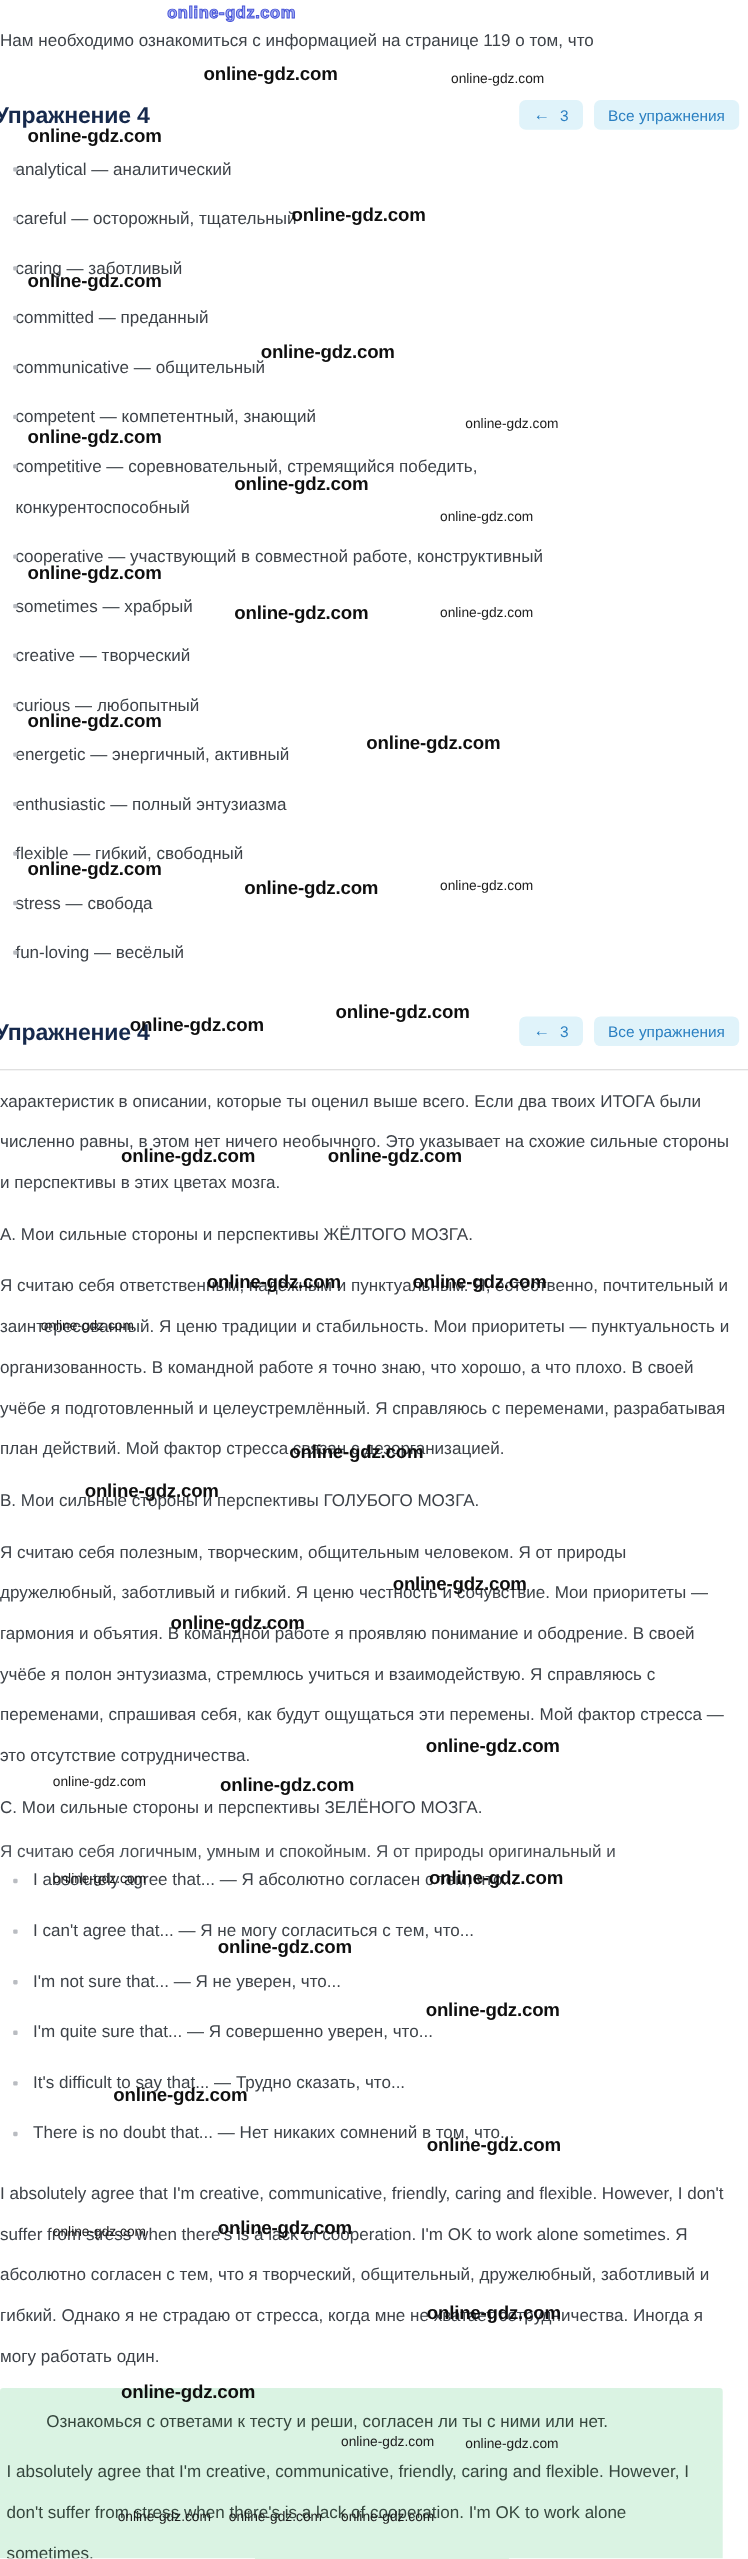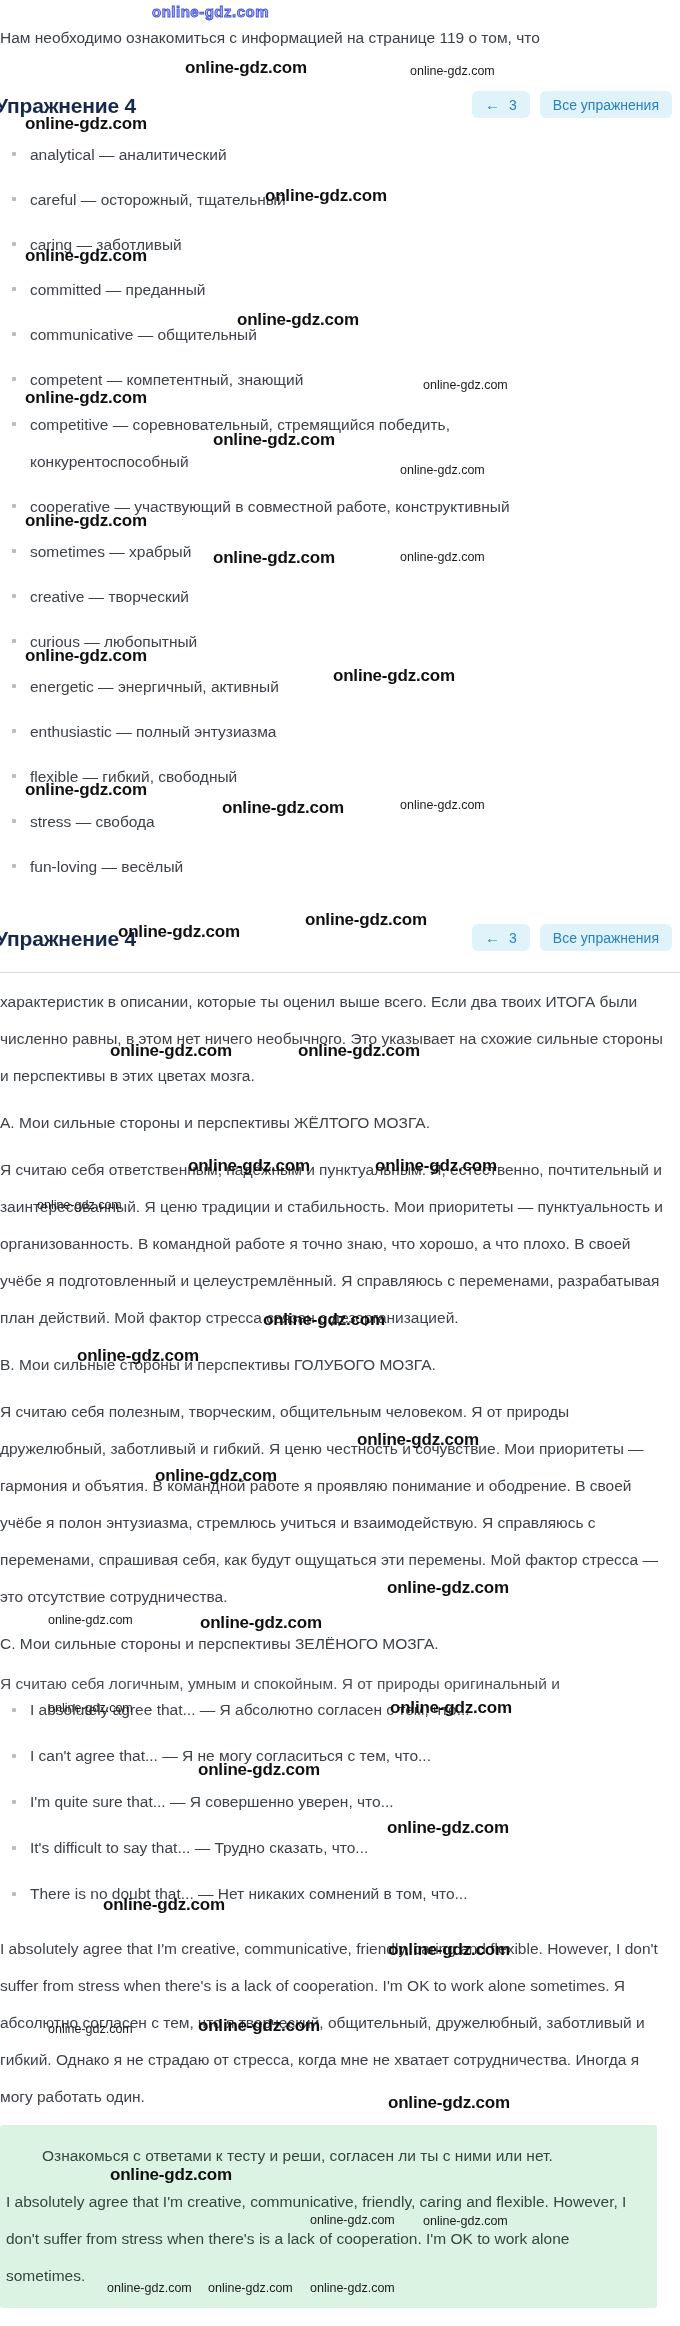--- a/index.html
+++ b/index.html
@@ -23,21 +23,21 @@
   .btn{
     display:flex;align-items:center;justify-content:center;gap:9px;
     background:#e0f3fa;color:#2a7fc1;font-size:14px;border-radius:6px;
     height:27px;padding:0 13px;cursor:pointer;user-select:none;
   }
   .btn .arrow{font-size:15px;line-height:1;}
   .divider{height:1px;background:#d9d9d9;margin-top:21px;}
   
   ul.vlist{list-style:none;margin:18px 0 0 0;padding:0;}
   ul.vlist li{
-    position:relative;padding-left:30px;max-width:580px;
+    position:relative;padding-left:14px;max-width:580px;
     font-size:15.5px;line-height:37px;margin-bottom:8px;color:#3d4248;
   }
   ul.vlist li::before{
     content:"";position:absolute;left:12px;top:16px;width:4px;height:4px;
     background:#b9bcc1;border-radius:1px;
   }
   
   .paras{margin-top:10px;}
   .paras p, .ans-para{font-size:15.5px;line-height:37px;margin:0 0 10px 0;max-width:664px;color:#3d4248;}
   .clip-line{font-size:15.5px;line-height:24px;height:24px;overflow:hidden;color:#4a4f55;margin-bottom:4px;}
@@ -126,20 +126,21 @@
         <p>Я считаю себя полезным, творческим, общительным человеком. Я от природы дружелюбный, заботливый и гибкий. Я ценю честность и сочувствие. Мои приоритеты — гармония и объятия. В командной работе я проявляю понимание и ободрение. В своей учёбе я полон энтузиазма, стремлюсь учиться и взаимодействую. Я справляюсь с переменами, спрашивая себя, как будут ощущаться эти перемены. Мой фактор стресса — это отсутствие сотрудничества.</p>
         <p>C. Мои сильные стороны и перспективы ЗЕЛЁНОГО МОЗГА.</p>
       </div>
 
     <div class="clip-line">Я считаю себя логичным, умным и спокойным. Я от природы оригинальный и</div>
 
     <ul class="plist">
 
     <li>I absolutely agree that... — Я абсолютно согласен с тем, что...</li>
         <li>I can't agree that... — Я не могу согласиться с тем, что...</li>
+        <li>I'm not sure that... — Я не уверен, что...</li>
         <li>I'm quite sure that... — Я совершенно уверен, что...</li>
         <li>It's difficult to say that... — Трудно сказать, что...</li>
         <li>There is no doubt that... — Нет никаких сомнений в том, что...</li>
       </ul>
 
     <p class="ans-para">I absolutely agree that I'm creative, communicative, friendly, caring and flexible. However, I don't suffer from stress when there's is a lack of cooperation. I'm OK to work alone sometimes. Я абсолютно согласен с тем, что я творческий, общительный, дружелюбный, заботливый и гибкий. Однако я не страдаю от стресса, когда мне не хватает сотрудничества. Иногда я могу работать один.</p>
 
     <div class="answer-box">
       <p class="task">Ознакомься с ответами к тесту и реши, согласен ли ты с ними или нет.</p>
       <p>I absolutely agree that I'm creative, communicative, friendly, caring and flexible. However, I don't suffer from stress when there's is a lack of cooperation. I'm OK to work alone sometimes.</p>

